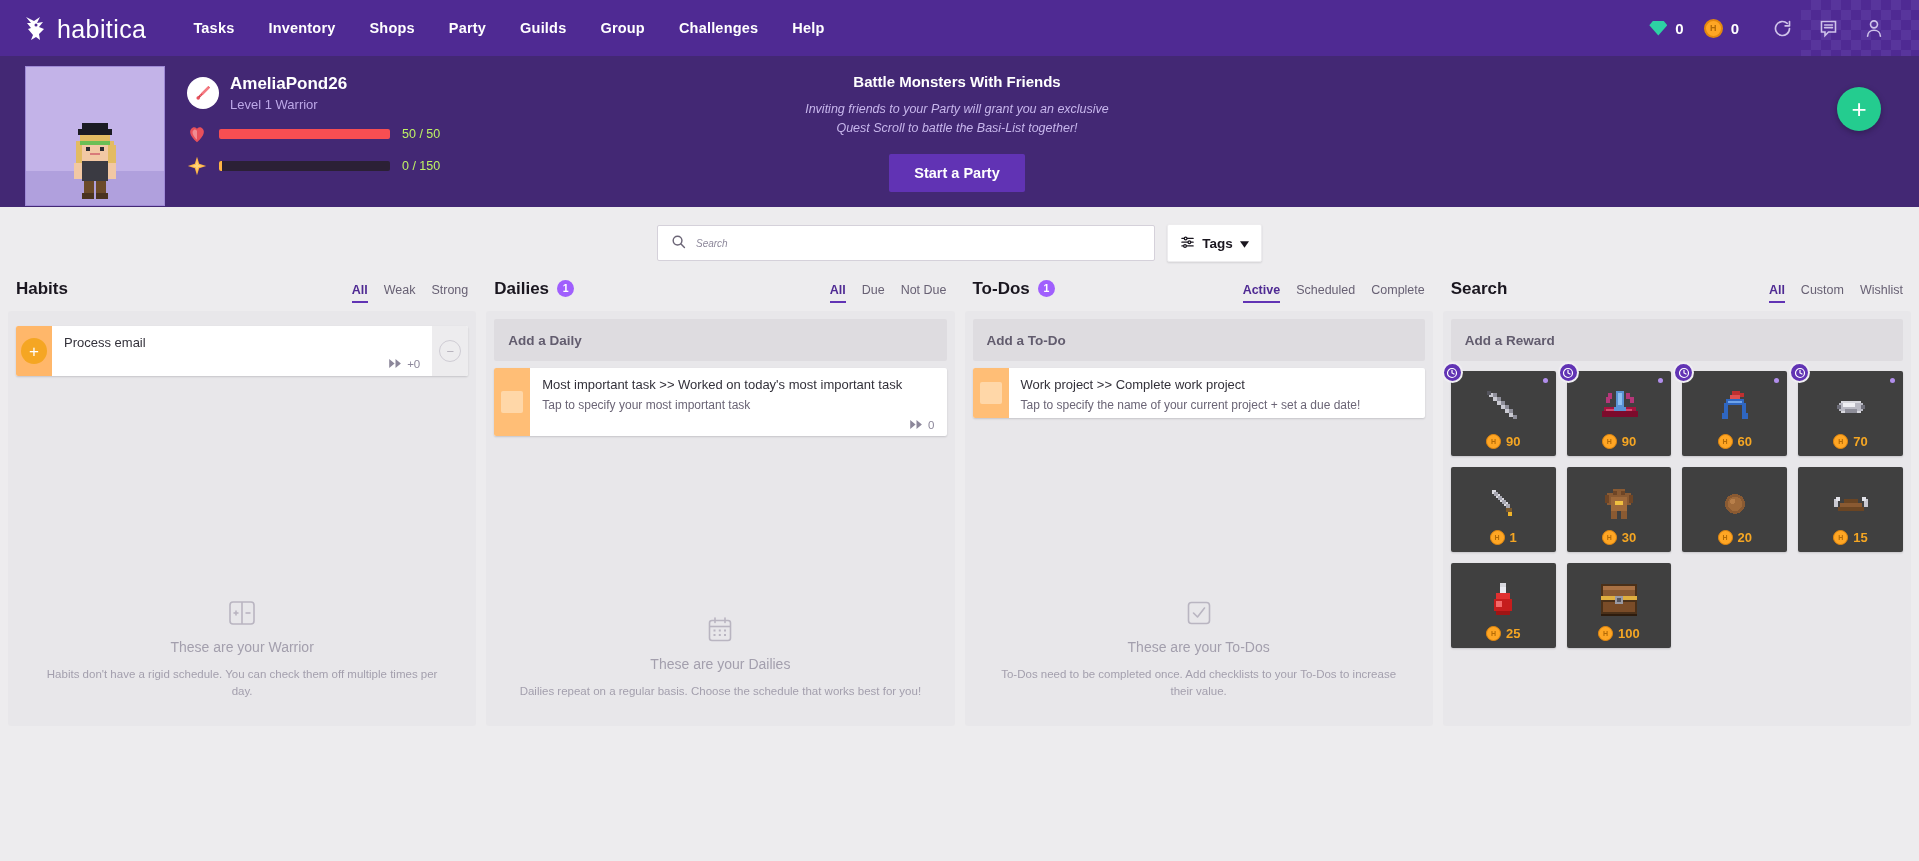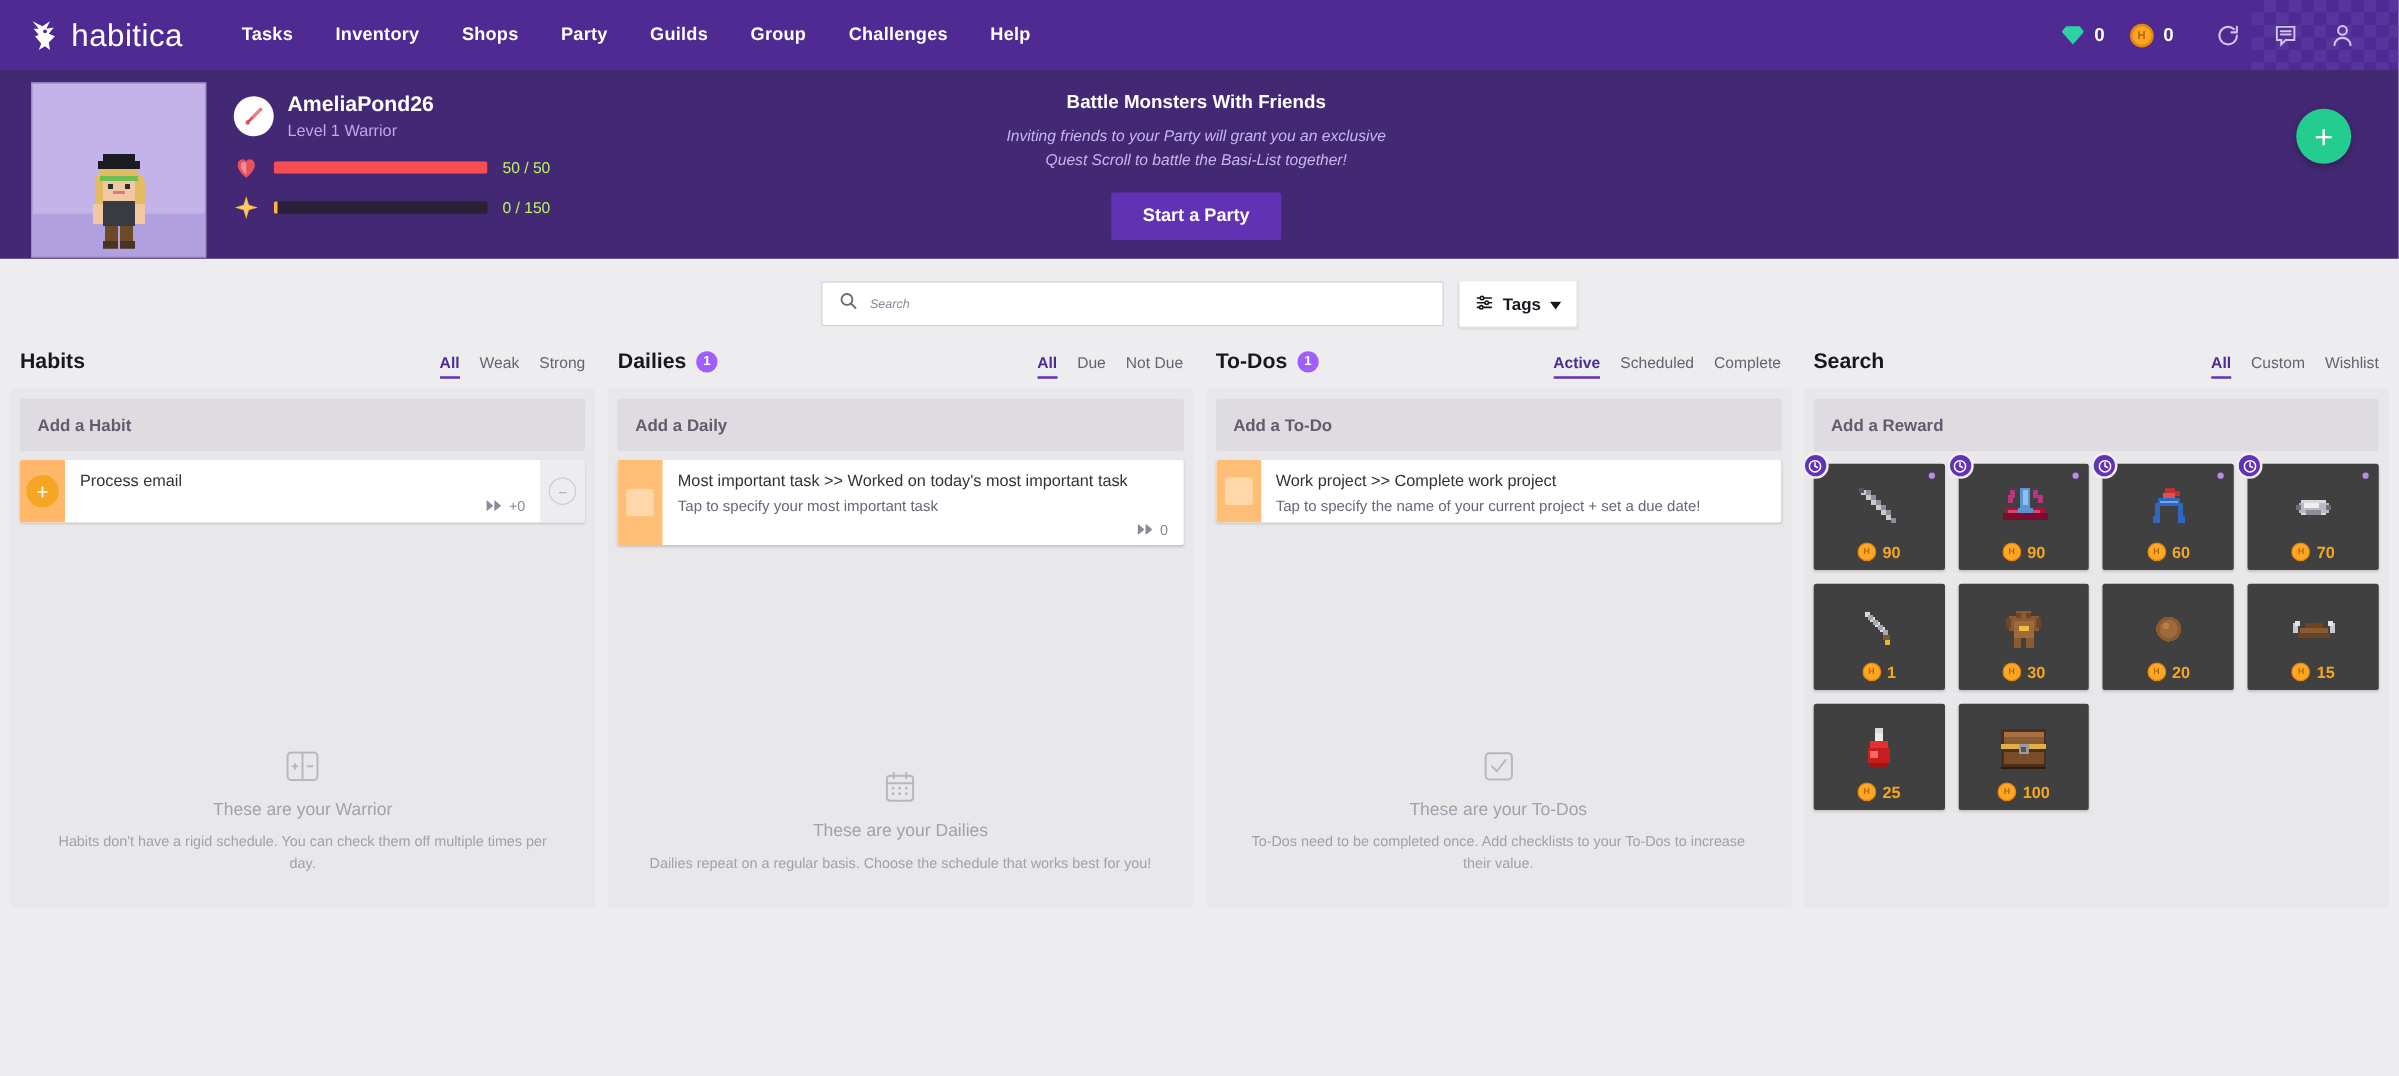--- a/index.html
+++ b/index.html
@@ -422,21 +422,20 @@
   <div class="col">
     <div class="col-head">
       <span class="col-title">Habits</span>
       <div class="col-filters">
         <span class="fil active">All</span>
         <span class="fil">Weak</span>
         <span class="fil">Strong</span>
       </div>
     </div>
     <div class="col-body">
-      <div class="add-task">Add a Habit</div>
       <div class="task-list">
         <div class="task">
           <div class="task-ctl">
             <span class="habit-plus">+</span>
           </div>
           <div class="task-main">
             <div class="task-title">Process email</div>
             <div class="task-foot">
               <span>
                 <svg width="13" height="9" viewBox="0 0 14 10">

